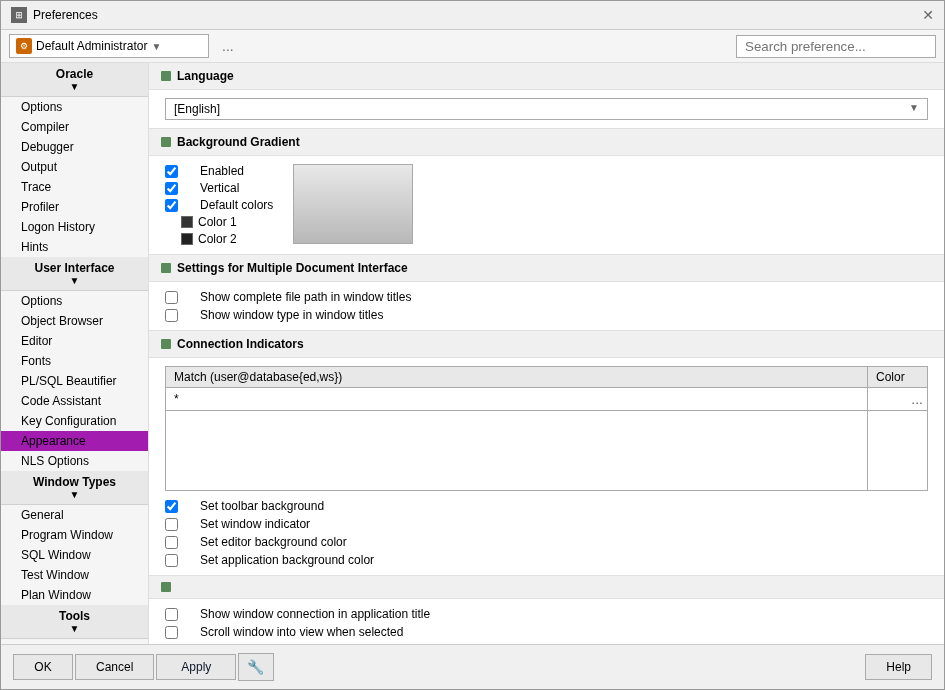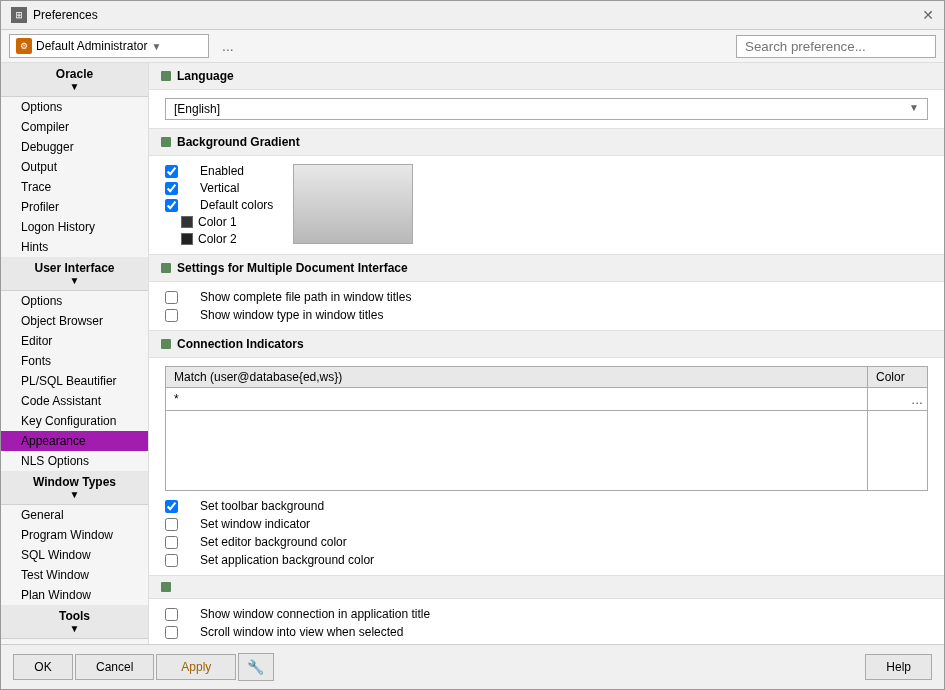--- a/index.html
+++ b/index.html
@@ -53,21 +53,21 @@
     .connection-table td { border: 1px solid #aaa; padding: 3px 8px; height: 22px; vertical-align: middle; }
     .connection-table .dots-cell { color: #666; font-size: 14px; text-align: right; padding-right: 4px; }
     
     .indicator-section { display: flex; flex-direction: column; gap: 4px; margin-top: 8px; }
     
     .settings-section { display: flex; flex-direction: column; gap: 4px; }
     
     .bottom-bar { background: #f0f0f0; border-top: 1px solid #ccc; padding: 8px 12px; display: flex; align-items: center; gap: 2px; }
     .btn { padding: 5px 20px; border: 1px solid #aaa; background: #e8e8e8; cursor: pointer; font-size: 12px; min-width: 60px; }
     .btn-apply { min-width: 80px; }
-    .btn-disabled { color: #a16207; }
+    .btn-disabled { color: #0f172a; }
     .bottom-right { margin-left: auto; }
     .icon-btn { padding: 5px 8px; border: 1px solid #aaa; background: #e8e8e8; cursor: pointer; font-size: 14px; }
     
     
     .main-content::-webkit-scrollbar { width: 12px; }
     .main-content::-webkit-scrollbar-track { background: #f0f0f0; }
     .main-content::-webkit-scrollbar-thumb { background: #c0c0c0; border: 1px solid #aaa; }
     
     .sidebar::-webkit-scrollbar { width: 10px; }
     .sidebar::-webkit-scrollbar-track { background: #f0f0f0; }

